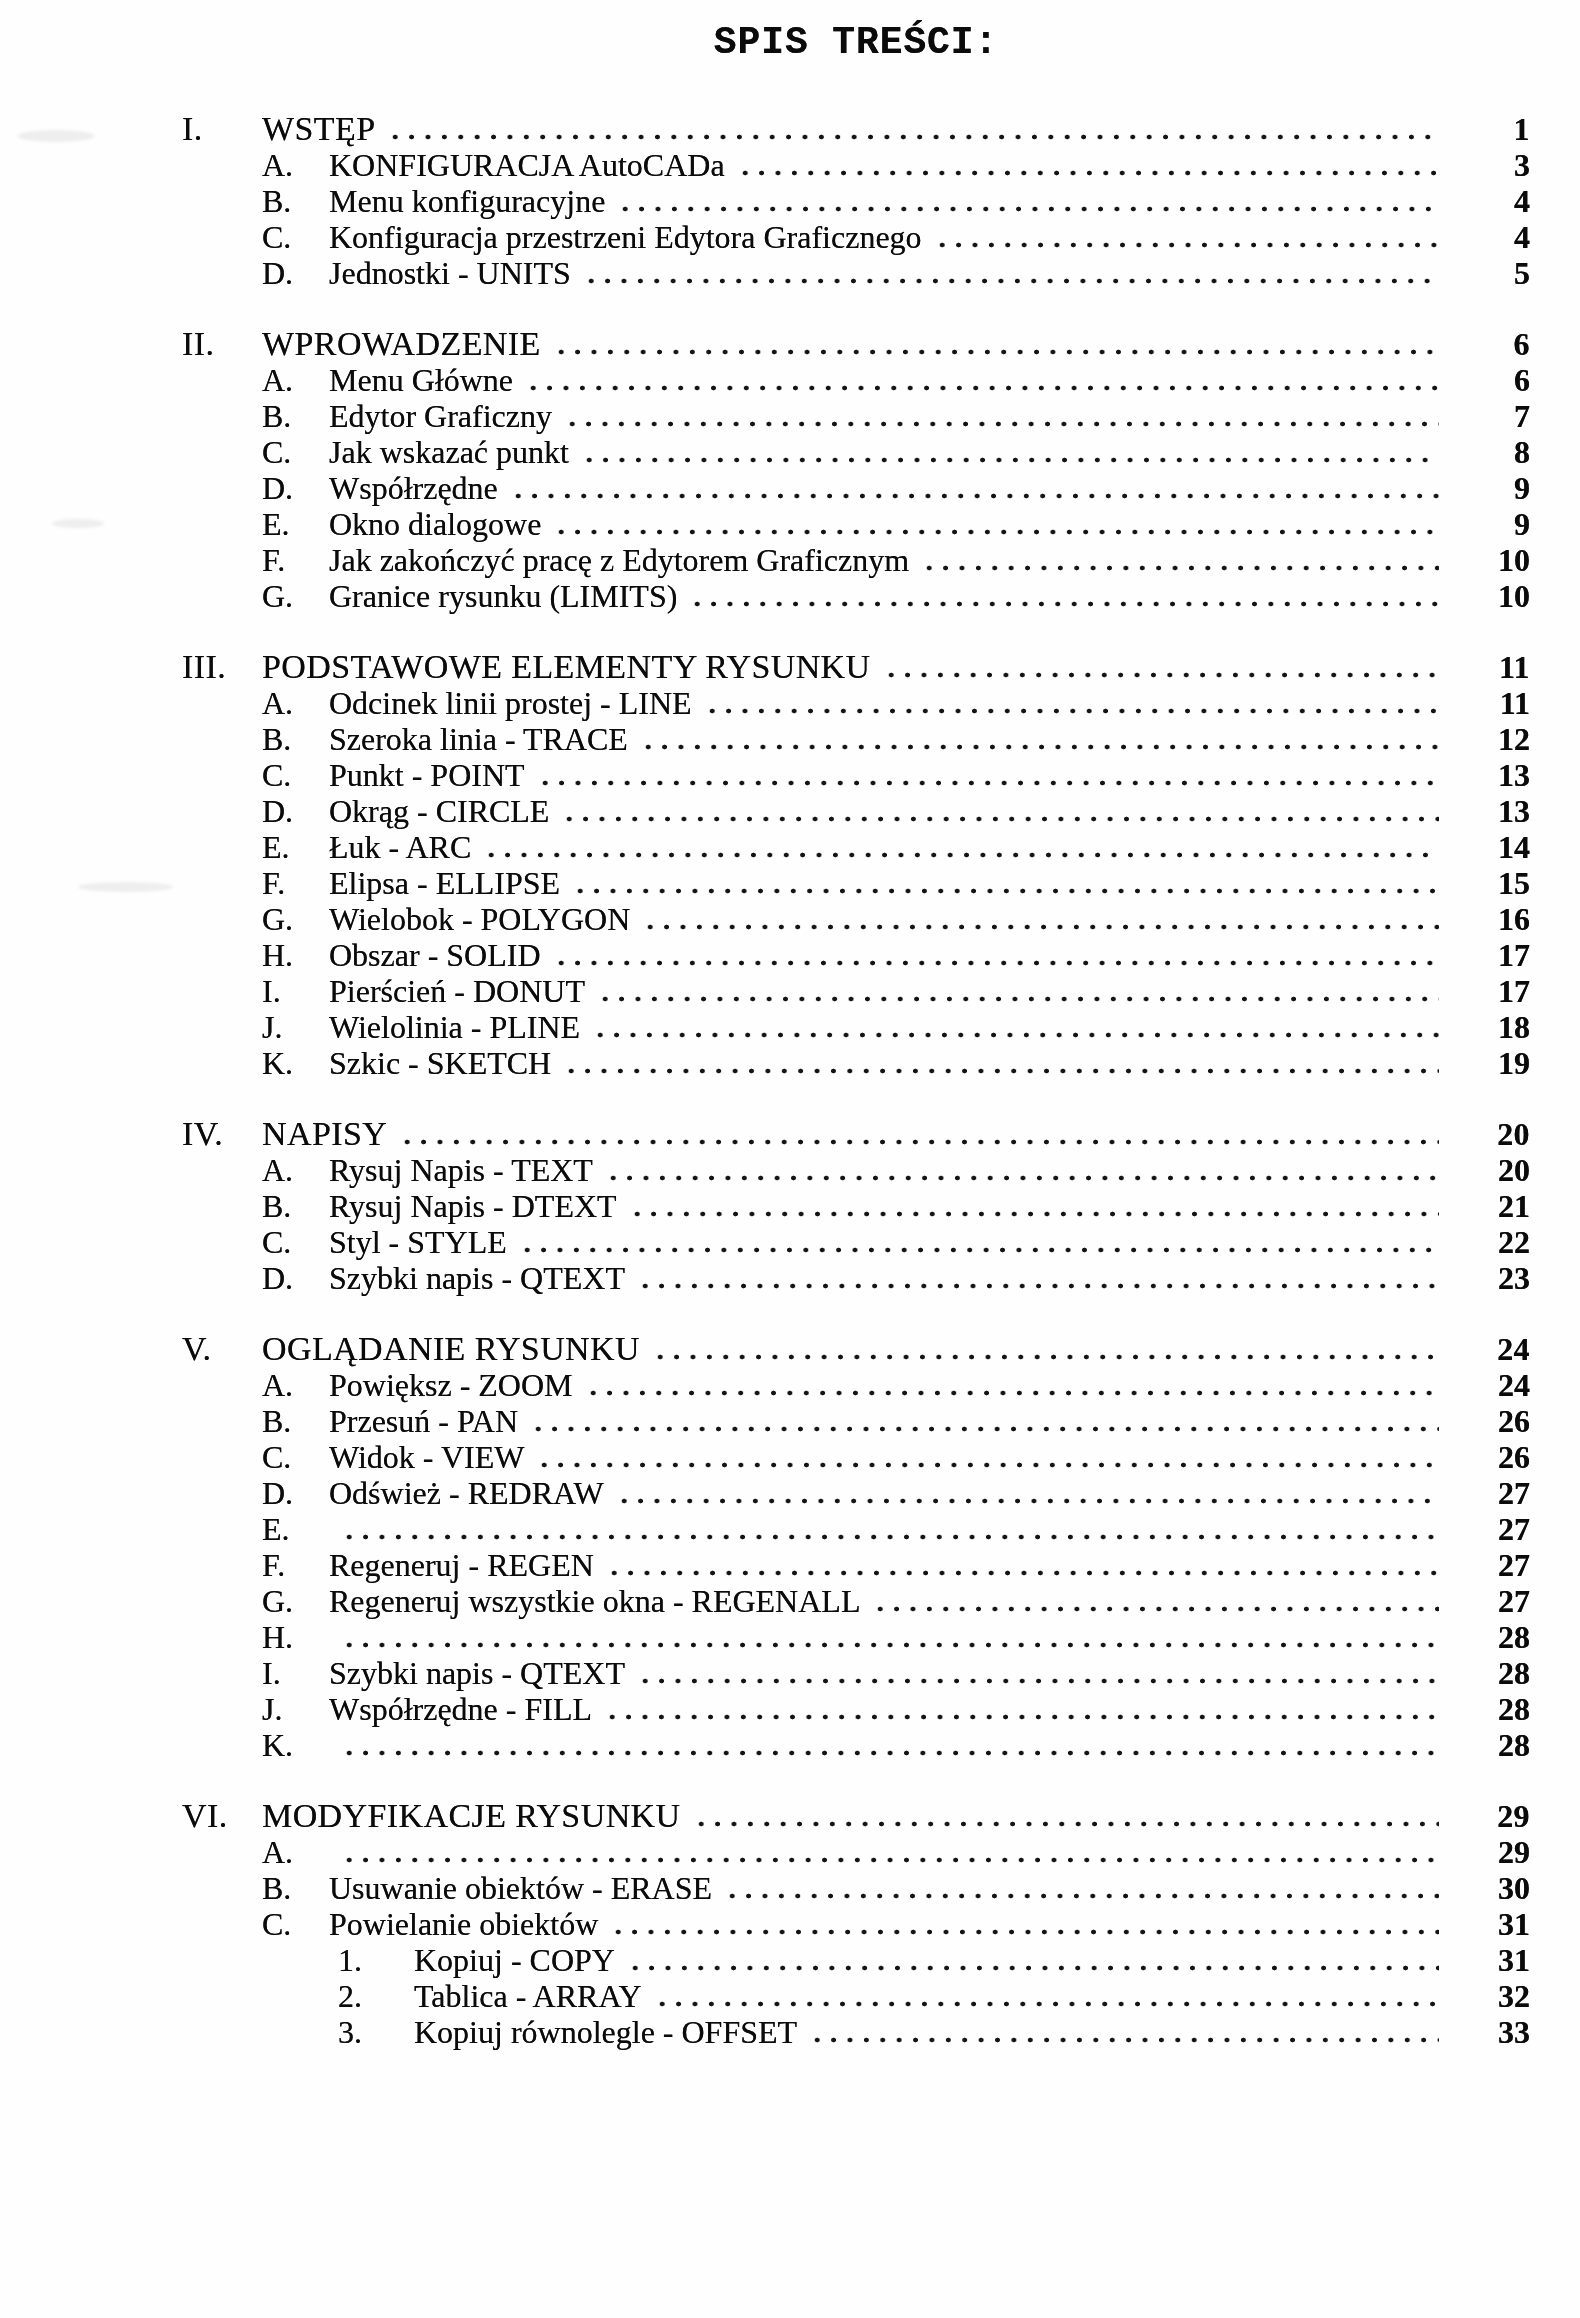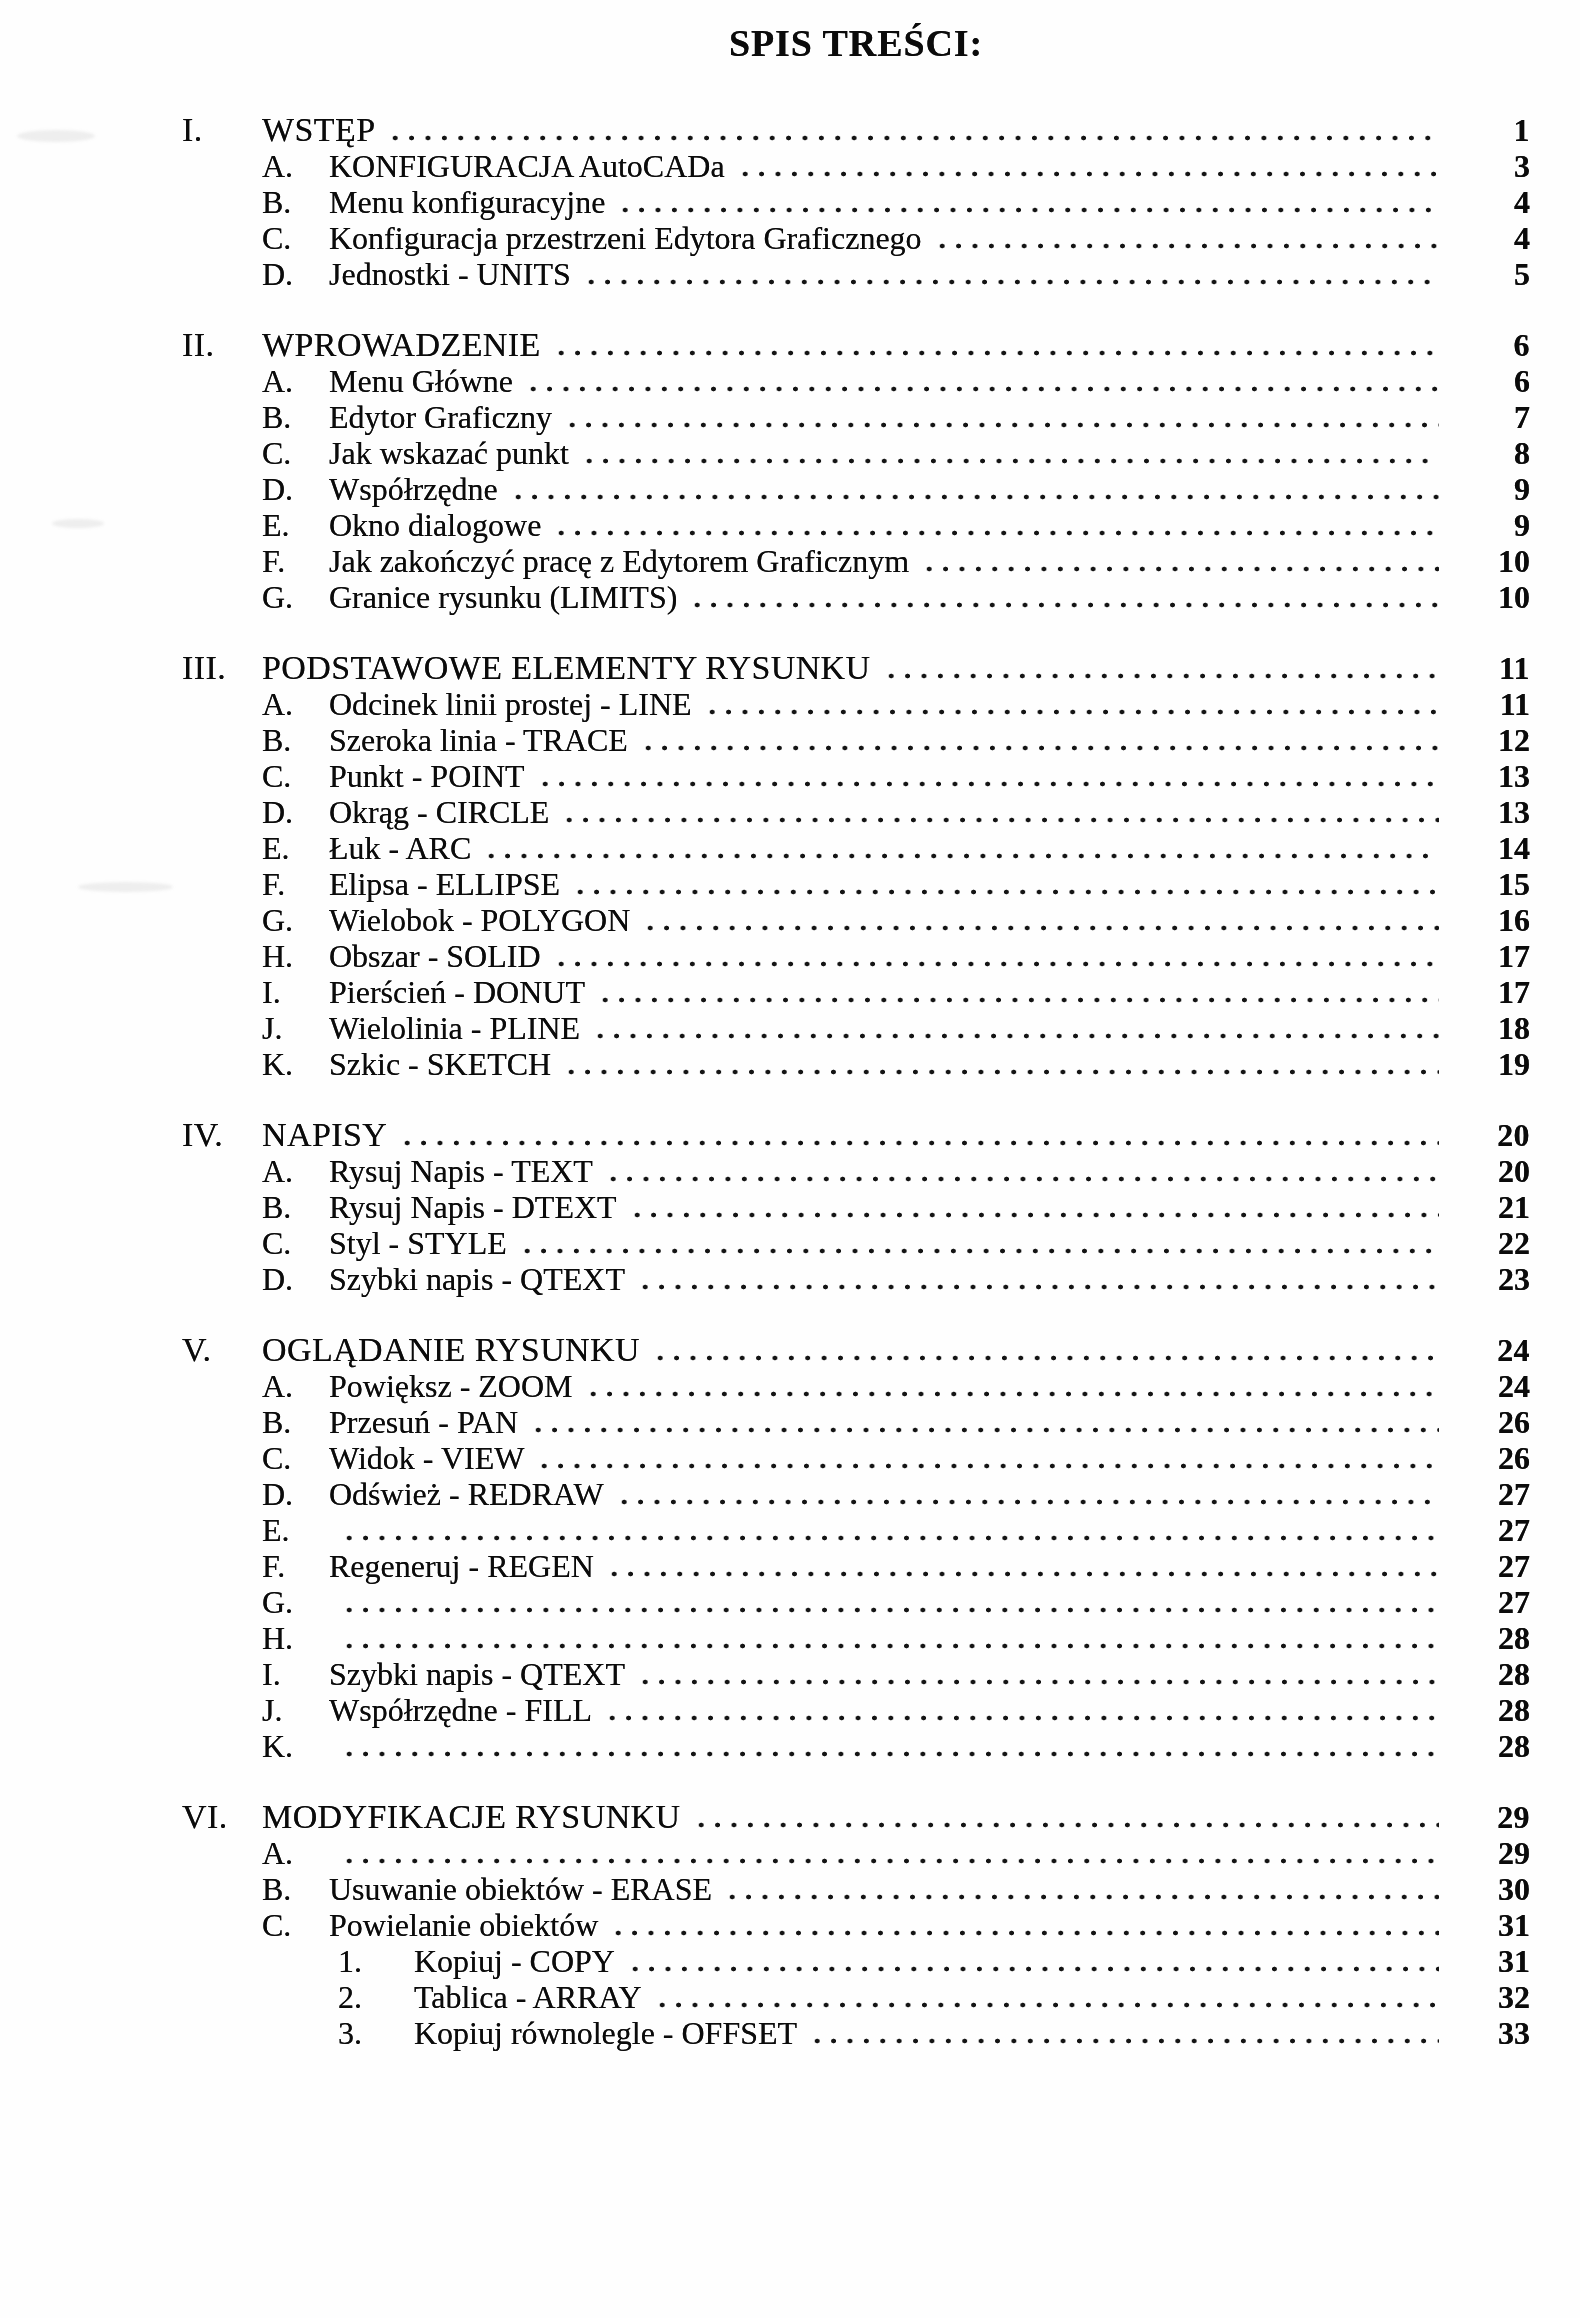--- a/index.html
+++ b/index.html
@@ -16,20 +16,21 @@
     width:1580px; height:2319px;
     padding:21px 50px 0 182px;
   }
   .title {
     font-size:38px;
     font-weight:bold;
     letter-spacing:0.9px;
     text-align:center;
     margin-bottom:47px;
     white-space:pre;
+    font-family:Liberation Mono, monospace;
   }
   .row {
     display:flex;
     align-items:baseline;
     line-height:36px;
     font-size:32px;
     white-space:nowrap;
   }
   .row .marker { flex:0 0 auto; }
   .row.lvl0 { font-size:34px; letter-spacing:0.4px; }
@@ -301,20 +302,21 @@
           <span class="pagenum">27</span>
         </div>
         <div class="row lvl1">
           <span class="marker">F.</span>
           <span class="label">Regeneruj - REGEN</span>
           <span class="leader"></span>
           <span class="pagenum">27</span>
         </div>
         <div class="row lvl1">
           <span class="marker">G.</span>
+          <span class="label">Regeneruj wszystkie okna - REGENALL</span>
           <span class="leader"></span>
           <span class="pagenum">27</span>
         </div>
         <div class="row lvl1">
           <span class="marker">H.</span>
           <span class="leader"></span>
           <span class="pagenum">28</span>
         </div>
         <div class="row lvl1">
           <span class="marker">I.</span>

